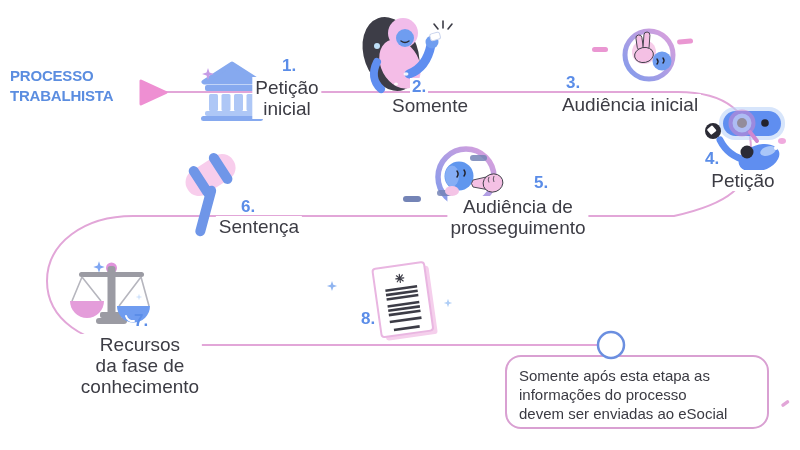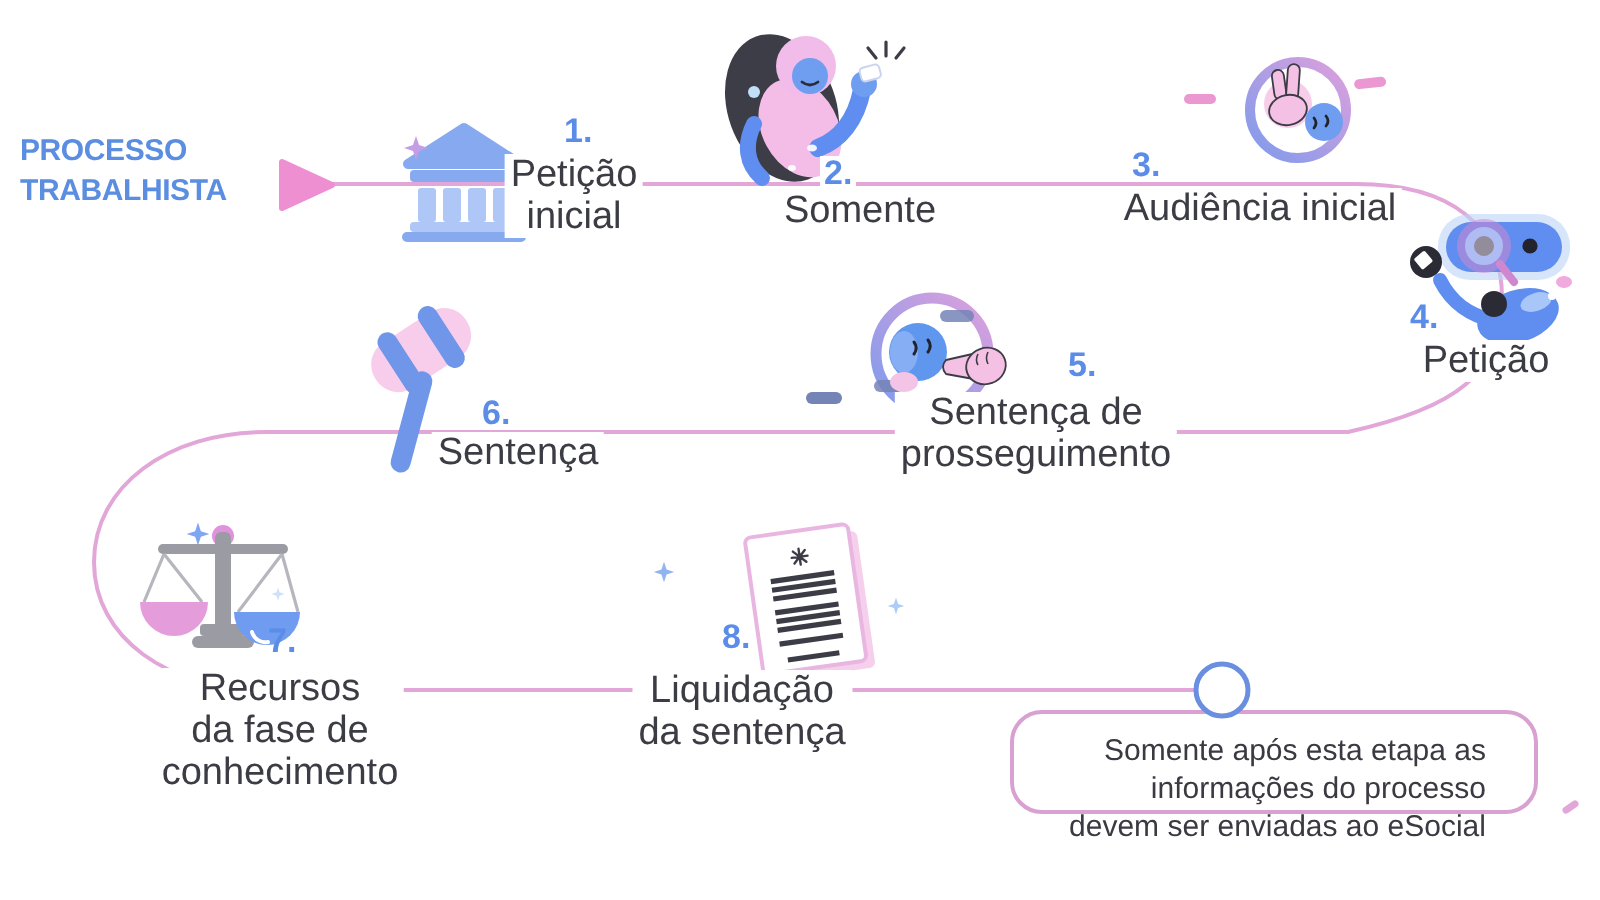--- a/index.html
+++ b/index.html
@@ -6,23 +6,23 @@
   .stage{position:relative;width:800px;height:450px;background:#fff;overflow:hidden;
          font-family:"Liberation Sans",sans-serif;}
   .flow-svg{position:absolute;left:0;top:0;z-index:2;pointer-events:none;}
   .title{position:absolute;left:10px;top:66px;z-index:3;color:#5b8de0;font-weight:bold;
          font-size:15px;line-height:20px;letter-spacing:-0.2px;white-space:pre-line;}
   .num{position:absolute;z-index:3;color:#5b8de8;font-weight:bold;font-size:17px;
        background:#fff;padding:0 2px;line-height:1;}
   .lbl{position:absolute;z-index:3;color:#3c3c44;font-size:19px;line-height:21px;
        text-align:center;white-space:pre-line;transform:translateX(-50%);
        background:#fff;padding:0 3px;}
-  .callout{position:absolute;left:505px;top:355px;width:264px;height:52px;z-index:1;
+  .callout{position:absolute;left:505px;top:355px;width:264px;height:74px;z-index:1;
            box-sizing:border-box;background:#fff;border:2px solid #d9a0d2;border-radius:16px;
-           padding:9px 24px;text-align:right;}
+           padding:9px 12px;}
   .callout p{margin:0;font-size:15px;line-height:19px;color:#3a3a42;white-space:pre-line;}
 </style>
 </head>
 <body>
 
 <div class="stage">
 
   <svg class="flow-svg" width="800" height="450" viewBox="0 0 800 450">
     <defs>
       <linearGradient id="rg" x1="0" y1="1" x2="1" y2="0">
@@ -171,28 +171,26 @@
   <div class="num" style="left:532px;top:174px;background:transparent;">5.</div>
   <div class="num" style="left:239px;top:198px;">6.</div>
   <div class="num" style="left:132px;top:312px;background:transparent;">7.</div>
   <div class="num" style="left:359px;top:310px;background:transparent;">8.</div>
 
   <div class="lbl" style="left:287px;top:77px;">Petição
 inicial</div>
   <div class="lbl" style="left:430px;top:95px;">Somente</div>
   <div class="lbl" style="left:590px;top:94px;margin-left:40px;">Audiência inicial</div>
   <div class="lbl" style="left:743px;top:170px;">Petição</div>
-  <div class="lbl" style="left:518px;top:196px;">Sentença de
+  <div class="lbl" style="left:518px;top:196px;">Audiência de
 prosseguimento</div>
   <div class="lbl" style="left:140px;top:334px;">Recursos
 da fase de
 conhecimento</div>
   <div class="lbl" style="left:259px;top:216px;">Sentença</div>
-  <div class="lbl" style="left:371px;top:335px;">Liquidação
-da sentença</div>
 
   <div class="callout">
     <p>Somente após esta etapa as
 informações do processo
 devem ser enviadas ao eSocial</p>
   </div>
 
 </div>
 
 </body></html>

